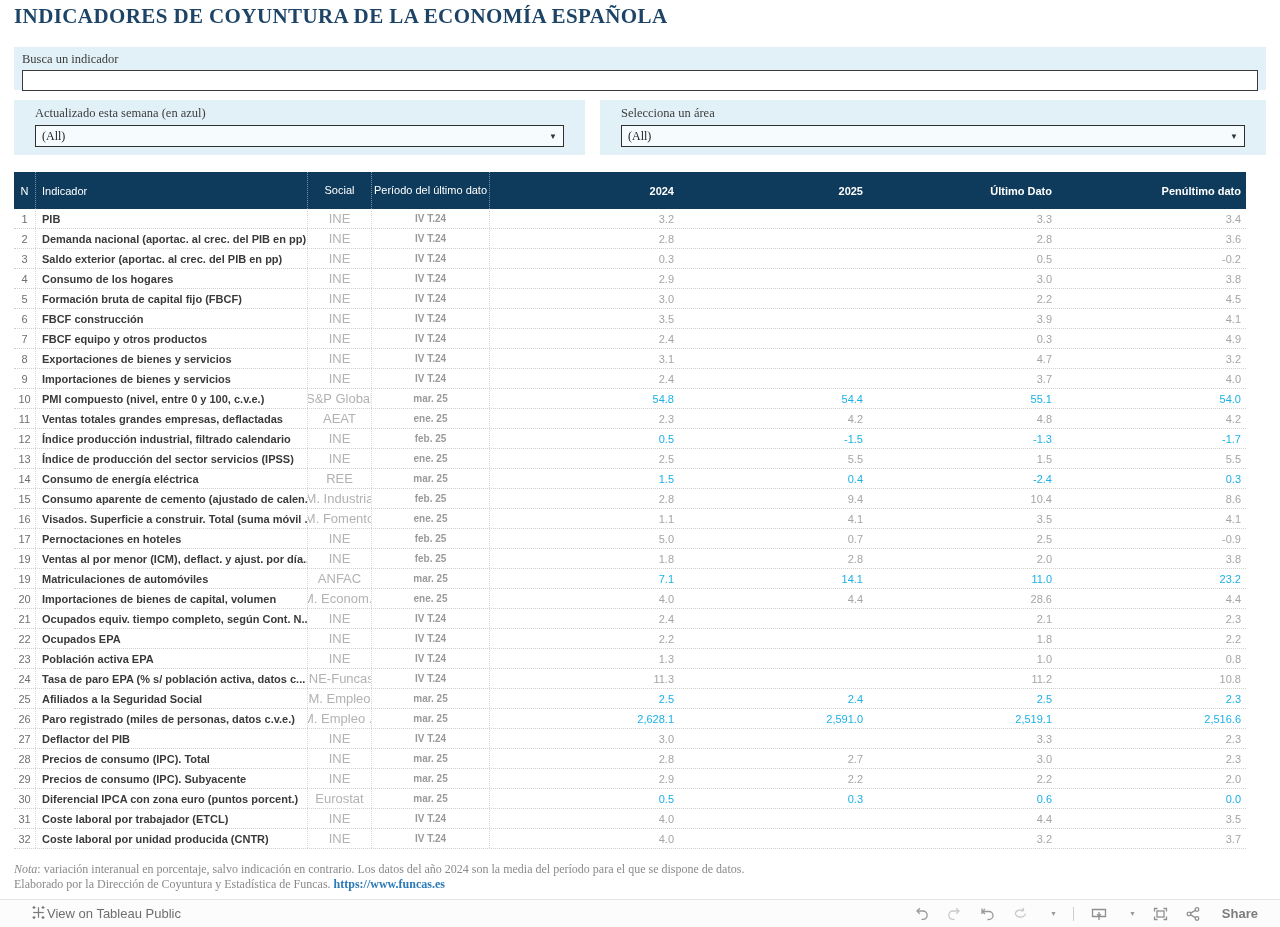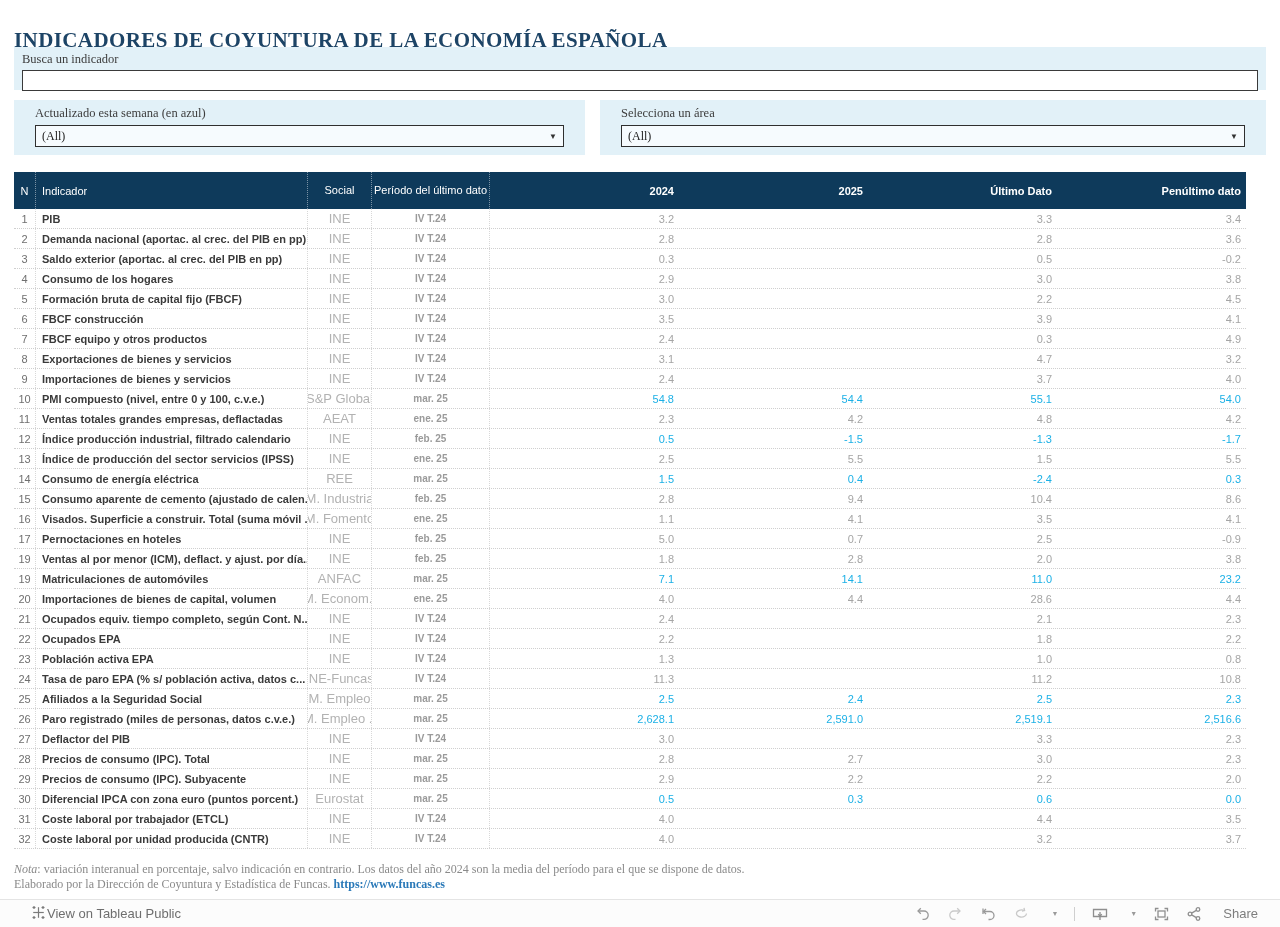--- a/index.html
+++ b/index.html
@@ -1,21 +1,21 @@
 <!DOCTYPE html>
 <html><head>
 <meta charset="utf-8">
 <style>
   * { margin:0; padding:0; box-sizing:border-box; }
   html,body { width:1280px; height:927px; background:#ffffff; overflow:hidden;
               font-family:"Liberation Sans", sans-serif; }
   .page { position:relative; width:1280px; height:927px; background:#fff; }
 
   
-  .title { position:absolute; left:14px; top:28px; width:1100px;
+  .title { position:absolute; left:14px; top:4px; width:1100px;
            font-family:"Liberation Serif", serif; font-weight:600;
            font-size:21px; letter-spacing:0.4px; color:#1d4466; }
 
   
   .band { background:#e2f1f8; }
   .band-label { font-family:"Liberation Serif", serif; font-size:12.5px; color:#3c3c3c; }
   .search-band { position:absolute; left:14px; top:47px; width:1252px; height:43px; padding:5px 8px; }
   .search-input { display:block; width:1236px; height:21px; margin-top:3px;
                   border:1.5px solid #3a3a3a; background:#fff; font-size:12px;
                   font-family:"Liberation Serif", serif; padding:0 4px; outline:none; }
@@ -58,21 +58,21 @@
   .note .nota-word { font-style:italic; }
   .note a { color:#2a79b8; font-weight:bold; text-decoration:none; cursor:pointer; }
 
   
   .toolbar { position:absolute; left:0; bottom:0; width:1280px; height:28px;
              background:#fcfcfc; border-top:1px solid #e4e4e4;
              display:flex; align-items:center; justify-content:space-between; }
   .tb-left { display:flex; align-items:center; gap:0; margin-left:30px;
              color:#6e6e6e; font-size:13px; cursor:pointer; }
   .tb-right { display:flex; align-items:center; gap:16px; margin-right:22px; }
-  .tb-btn { display:flex; align-items:center; gap:21px; cursor:pointer; color:#8f8f8f; }
+  .tb-btn { display:flex; align-items:center; gap:21px; cursor:pointer; color:#8f8f8f;font-weight:bold; }
   .tb-btn svg { display:block; }
   .tb-caret { font-size:7px; color:#9a9a9a; }
   .tb-divider { width:1px; height:14px; background:#cfcfcf; }
   .share-label { font-size:13px; color:#7d7d7d; }
 </style>
 </head>
 <body>
 
 <div class="page">
 

